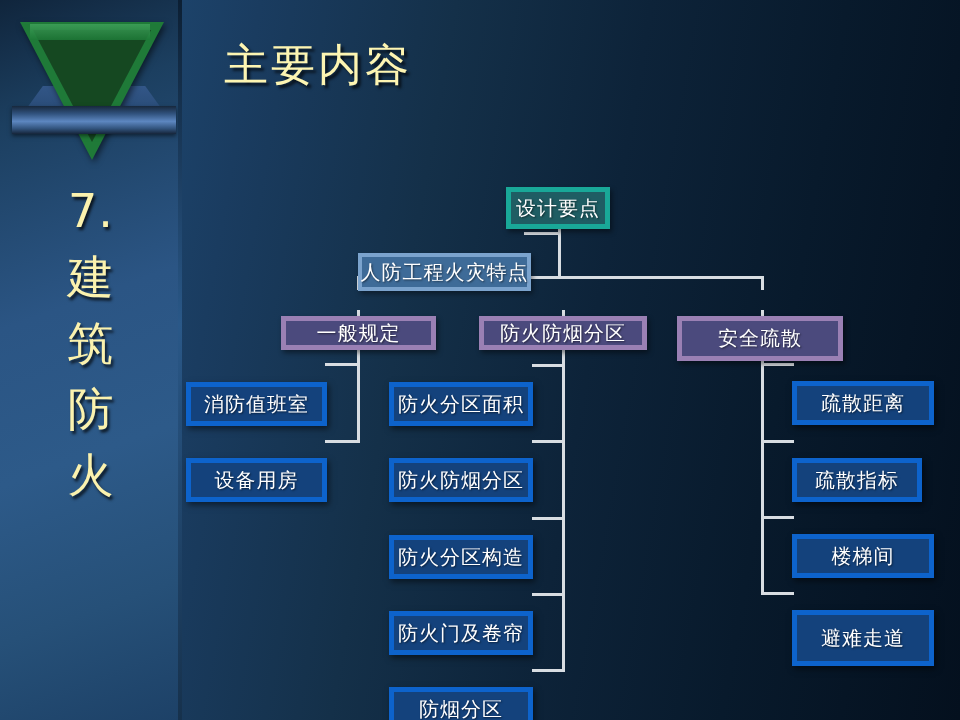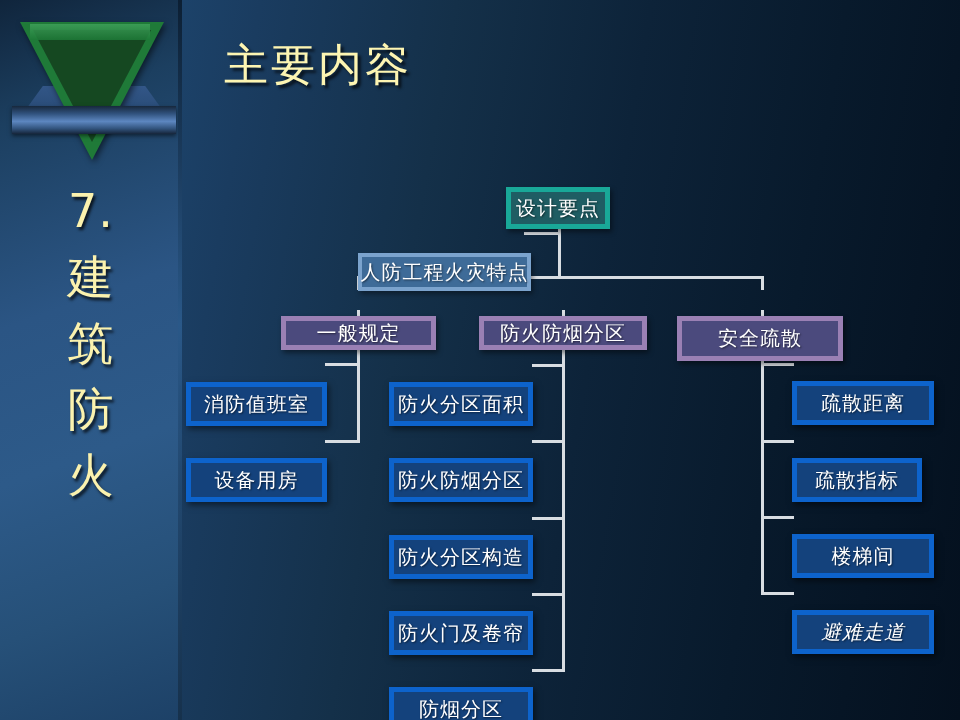--- a/index.html
+++ b/index.html
@@ -190,17 +190,17 @@
 
   <div class="node n-blue" style="left:792px;top:341px;width:142px;height:44px;">
     <span>疏散距离</span>
   </div>
   <div class="node n-blue" style="left:792px;top:418px;width:130px;height:44px;">
     <span>疏散指标</span>
   </div>
   <div class="node n-blue" style="left:792px;top:494px;width:142px;height:44px;">
     <span>楼梯间</span>
   </div>
-  <div class="node n-blue" style="left:792px;top:570px;width:142px;height:44px;font-style:italic;">
+  <div class="node n-blue" style="left:792px;top:570px;width:142px;height:56px;">
     <span>避难走道</span>
   </div>
 
 </div>
 
 </body></html>

